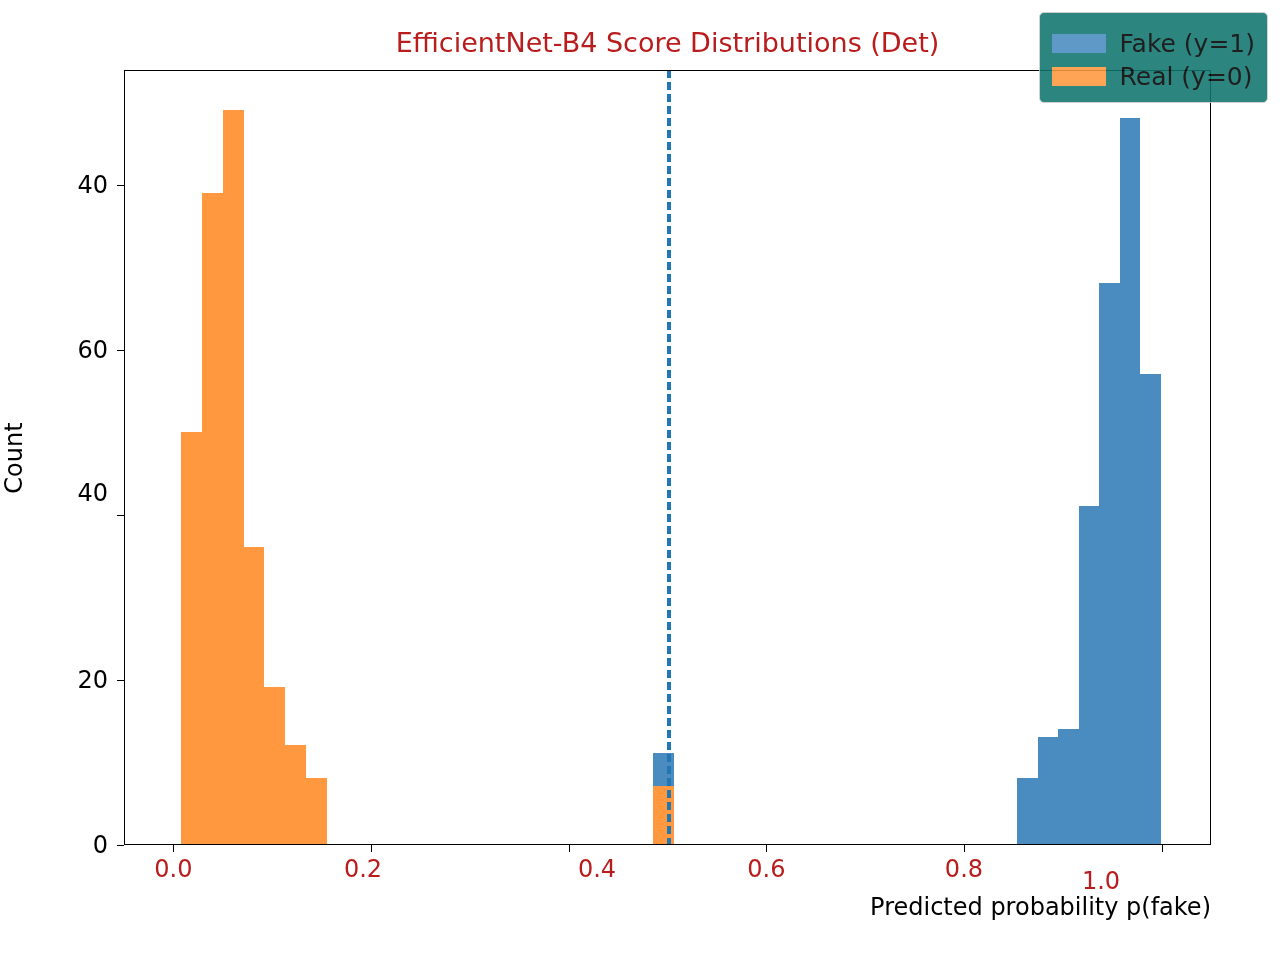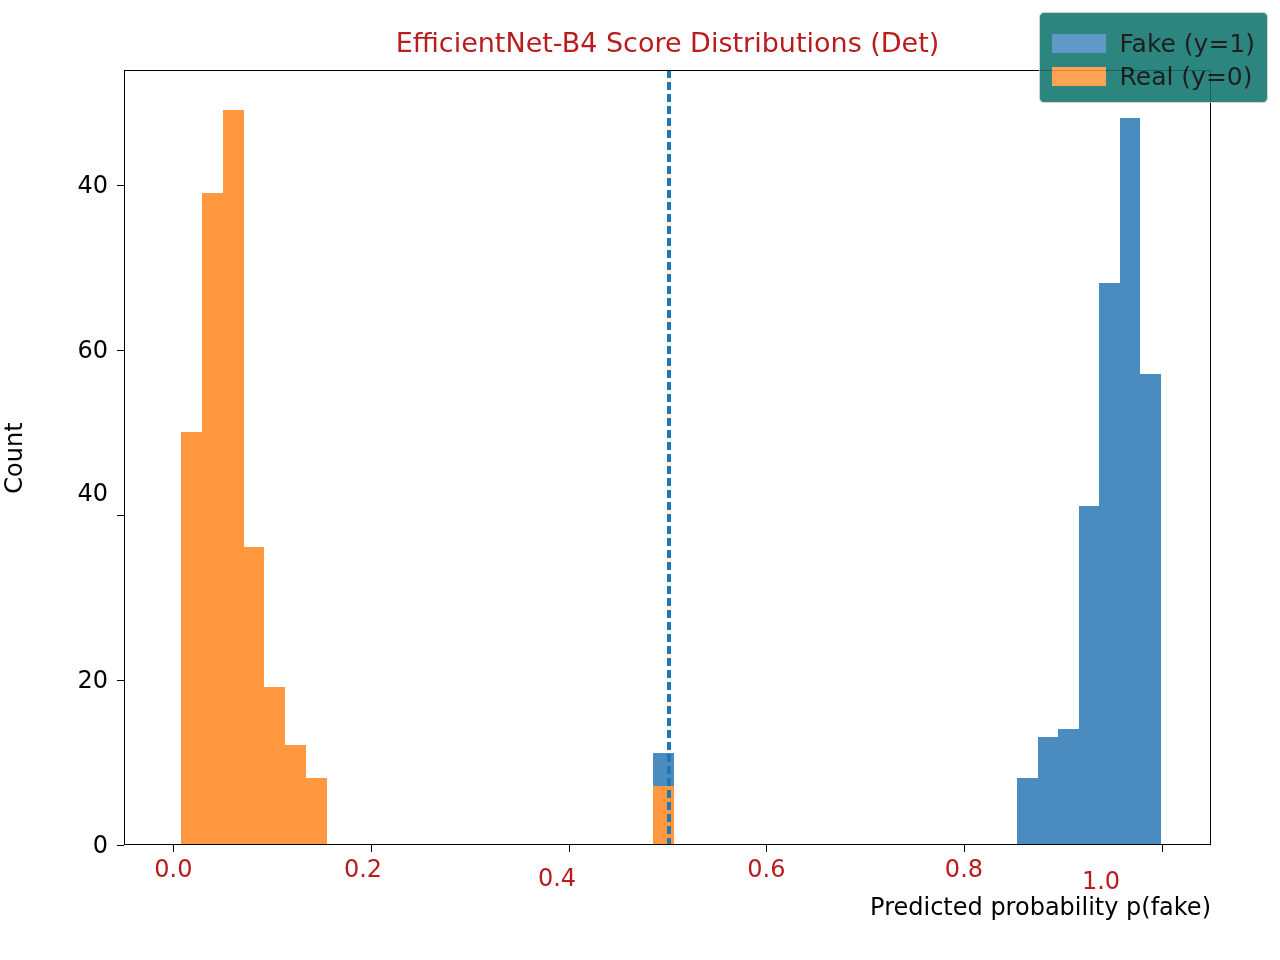--- a/index.html
+++ b/index.html
@@ -189,21 +189,21 @@
         <div id="threshold-line" style="left: 541.5px;"></div>
       </div>
   </div>
 
   <div id="xticks-layer">
       <div class="xtick" style="left: 173.409px;"></div>
       <div class="xtick-label" style="left: 173.409px;">0.0</div>
       <div class="xtick" style="left: 371.045px;"></div>
       <div class="xtick-label" style="left: 363px;">0.2</div>
       <div class="xtick" style="left: 568.682px;"></div>
-      <div class="xtick-label" style="left: 557px; margin-top: 9px;">0.4</div>
+      <div class="xtick-label" style="left: 597px;">0.4</div>
       <div class="xtick" style="left: 766.318px;"></div>
       <div class="xtick-label" style="left: 766.318px;">0.6</div>
       <div class="xtick" style="left: 963.955px;"></div>
       <div class="xtick-label" style="left: 963.955px;">0.8</div>
       <div class="xtick" style="left: 1161.59px;"></div>
       <div class="xtick-label" style="left: 1101px; margin-top: 12px;">1.0</div>
     </div>
   <div id="yticks-layer">
       <div class="ytick" style="top: 845px;"></div>
       <div class="ytick-label" style="top: 845px;">0</div>

